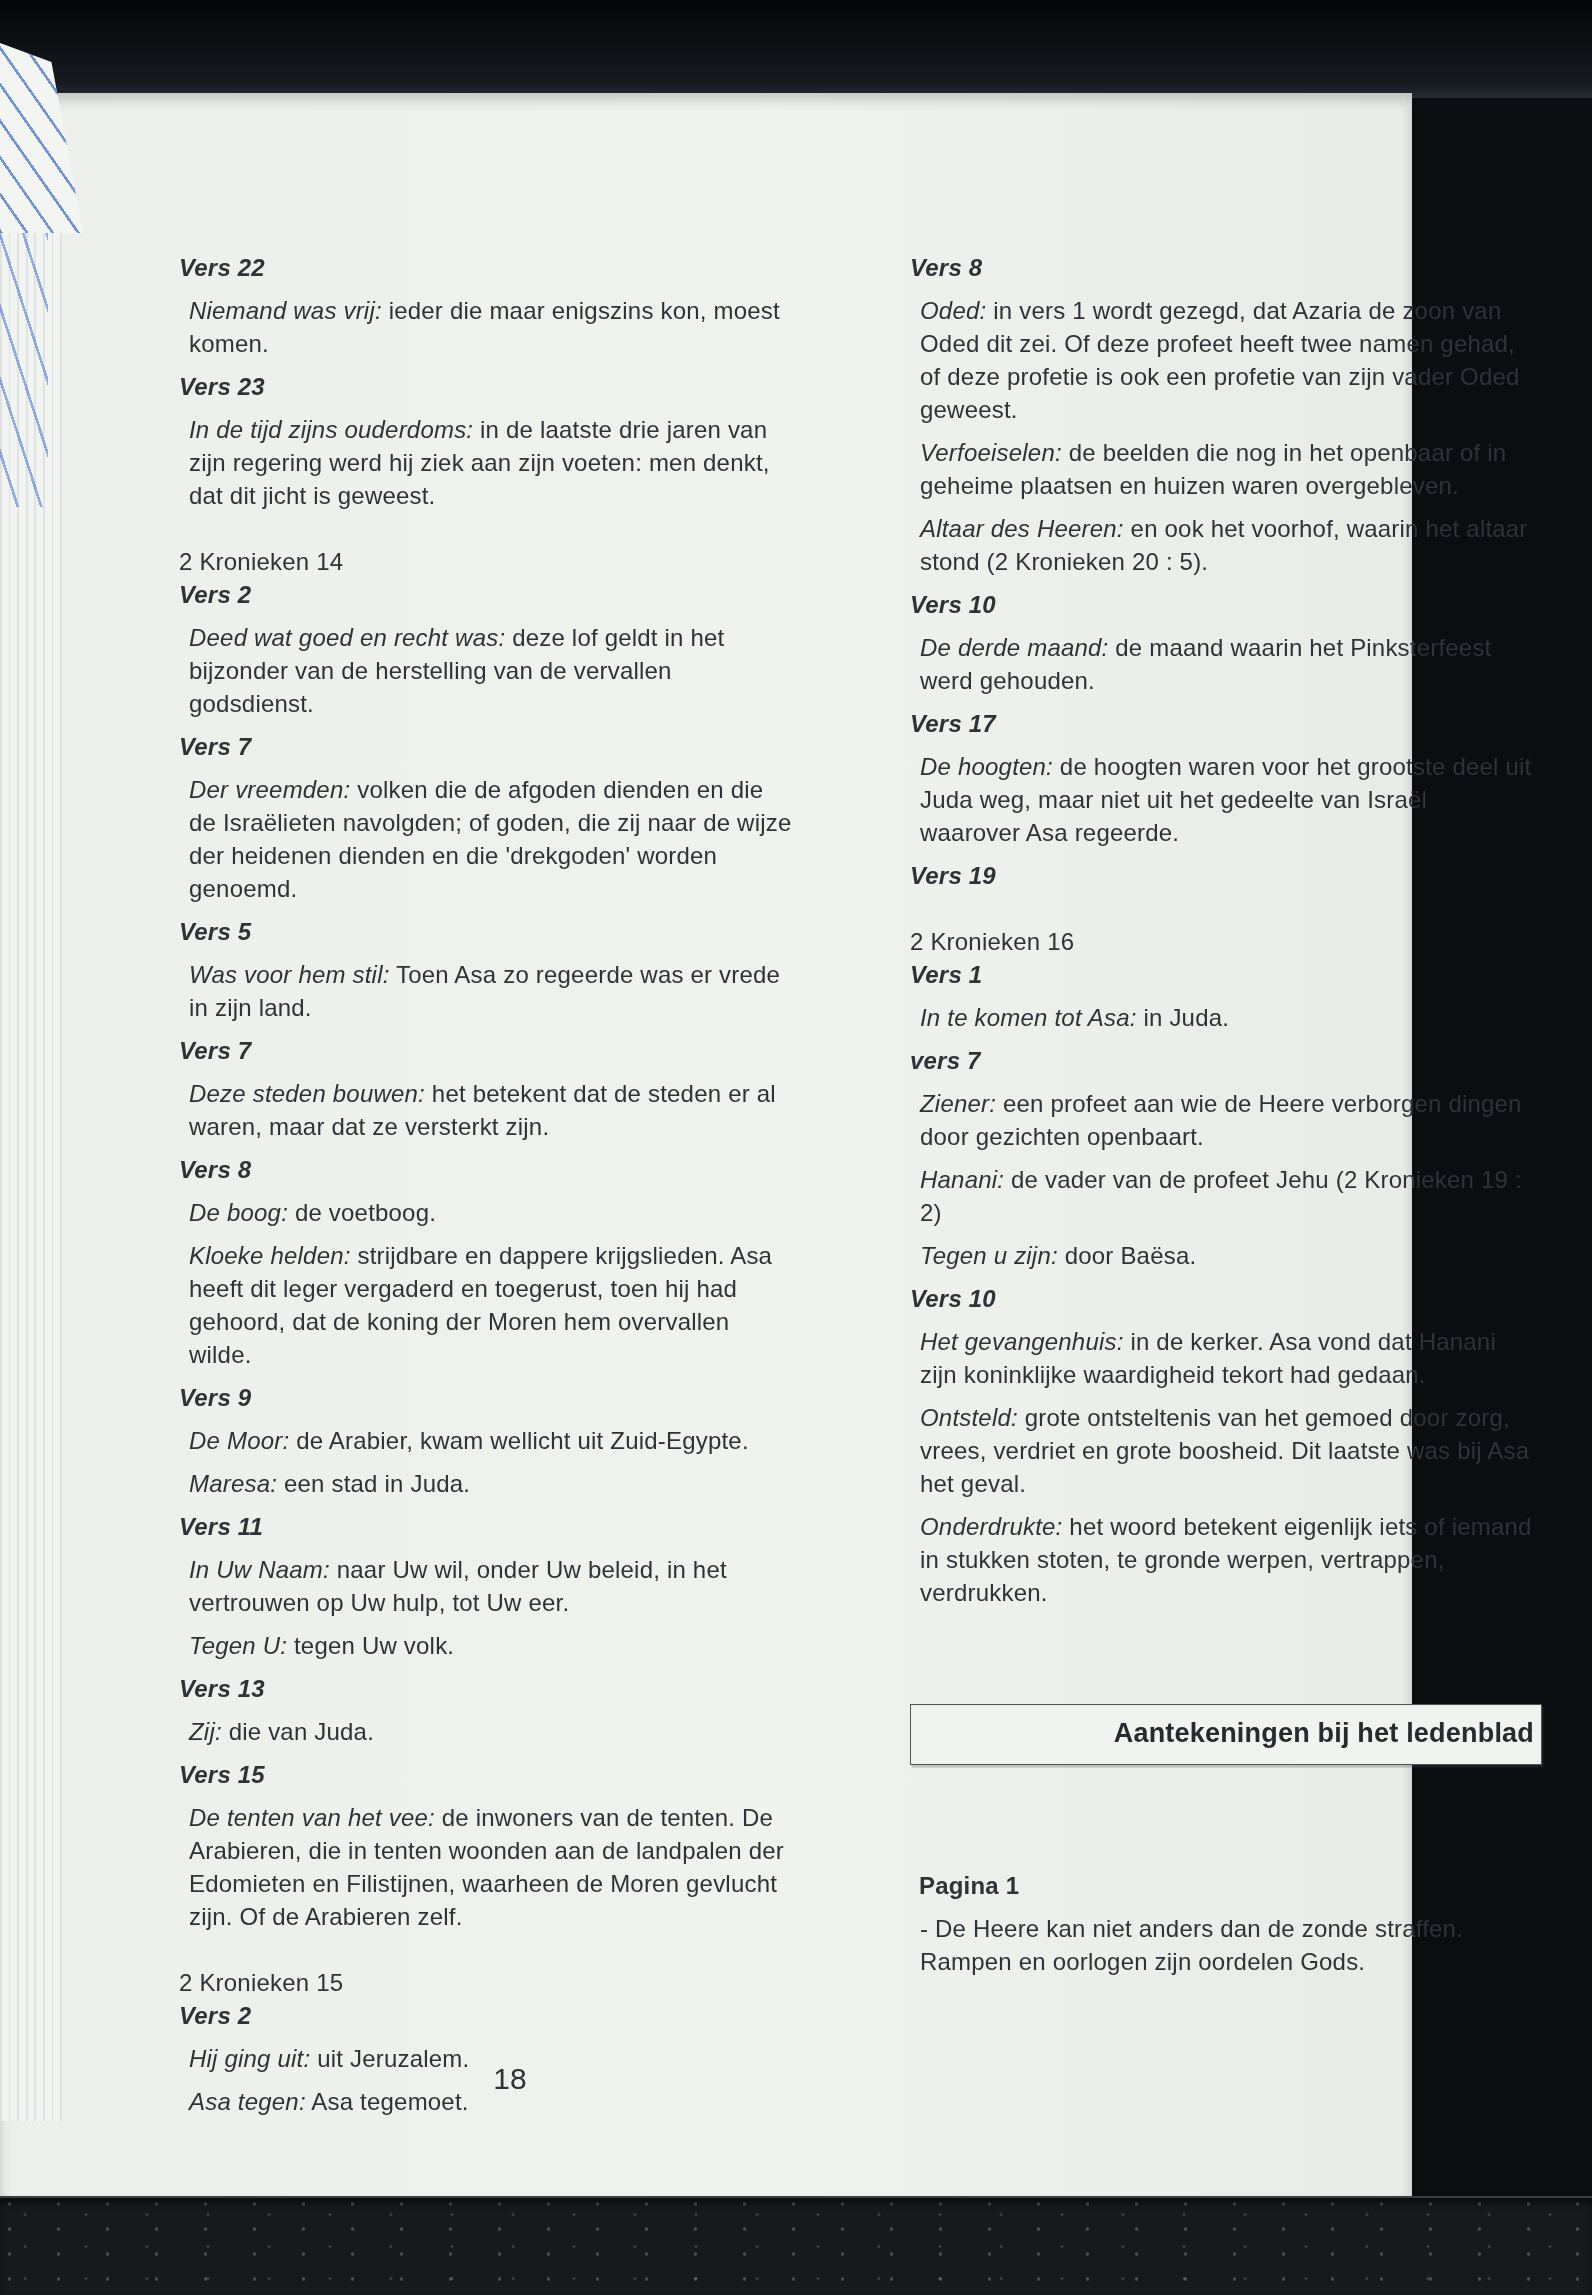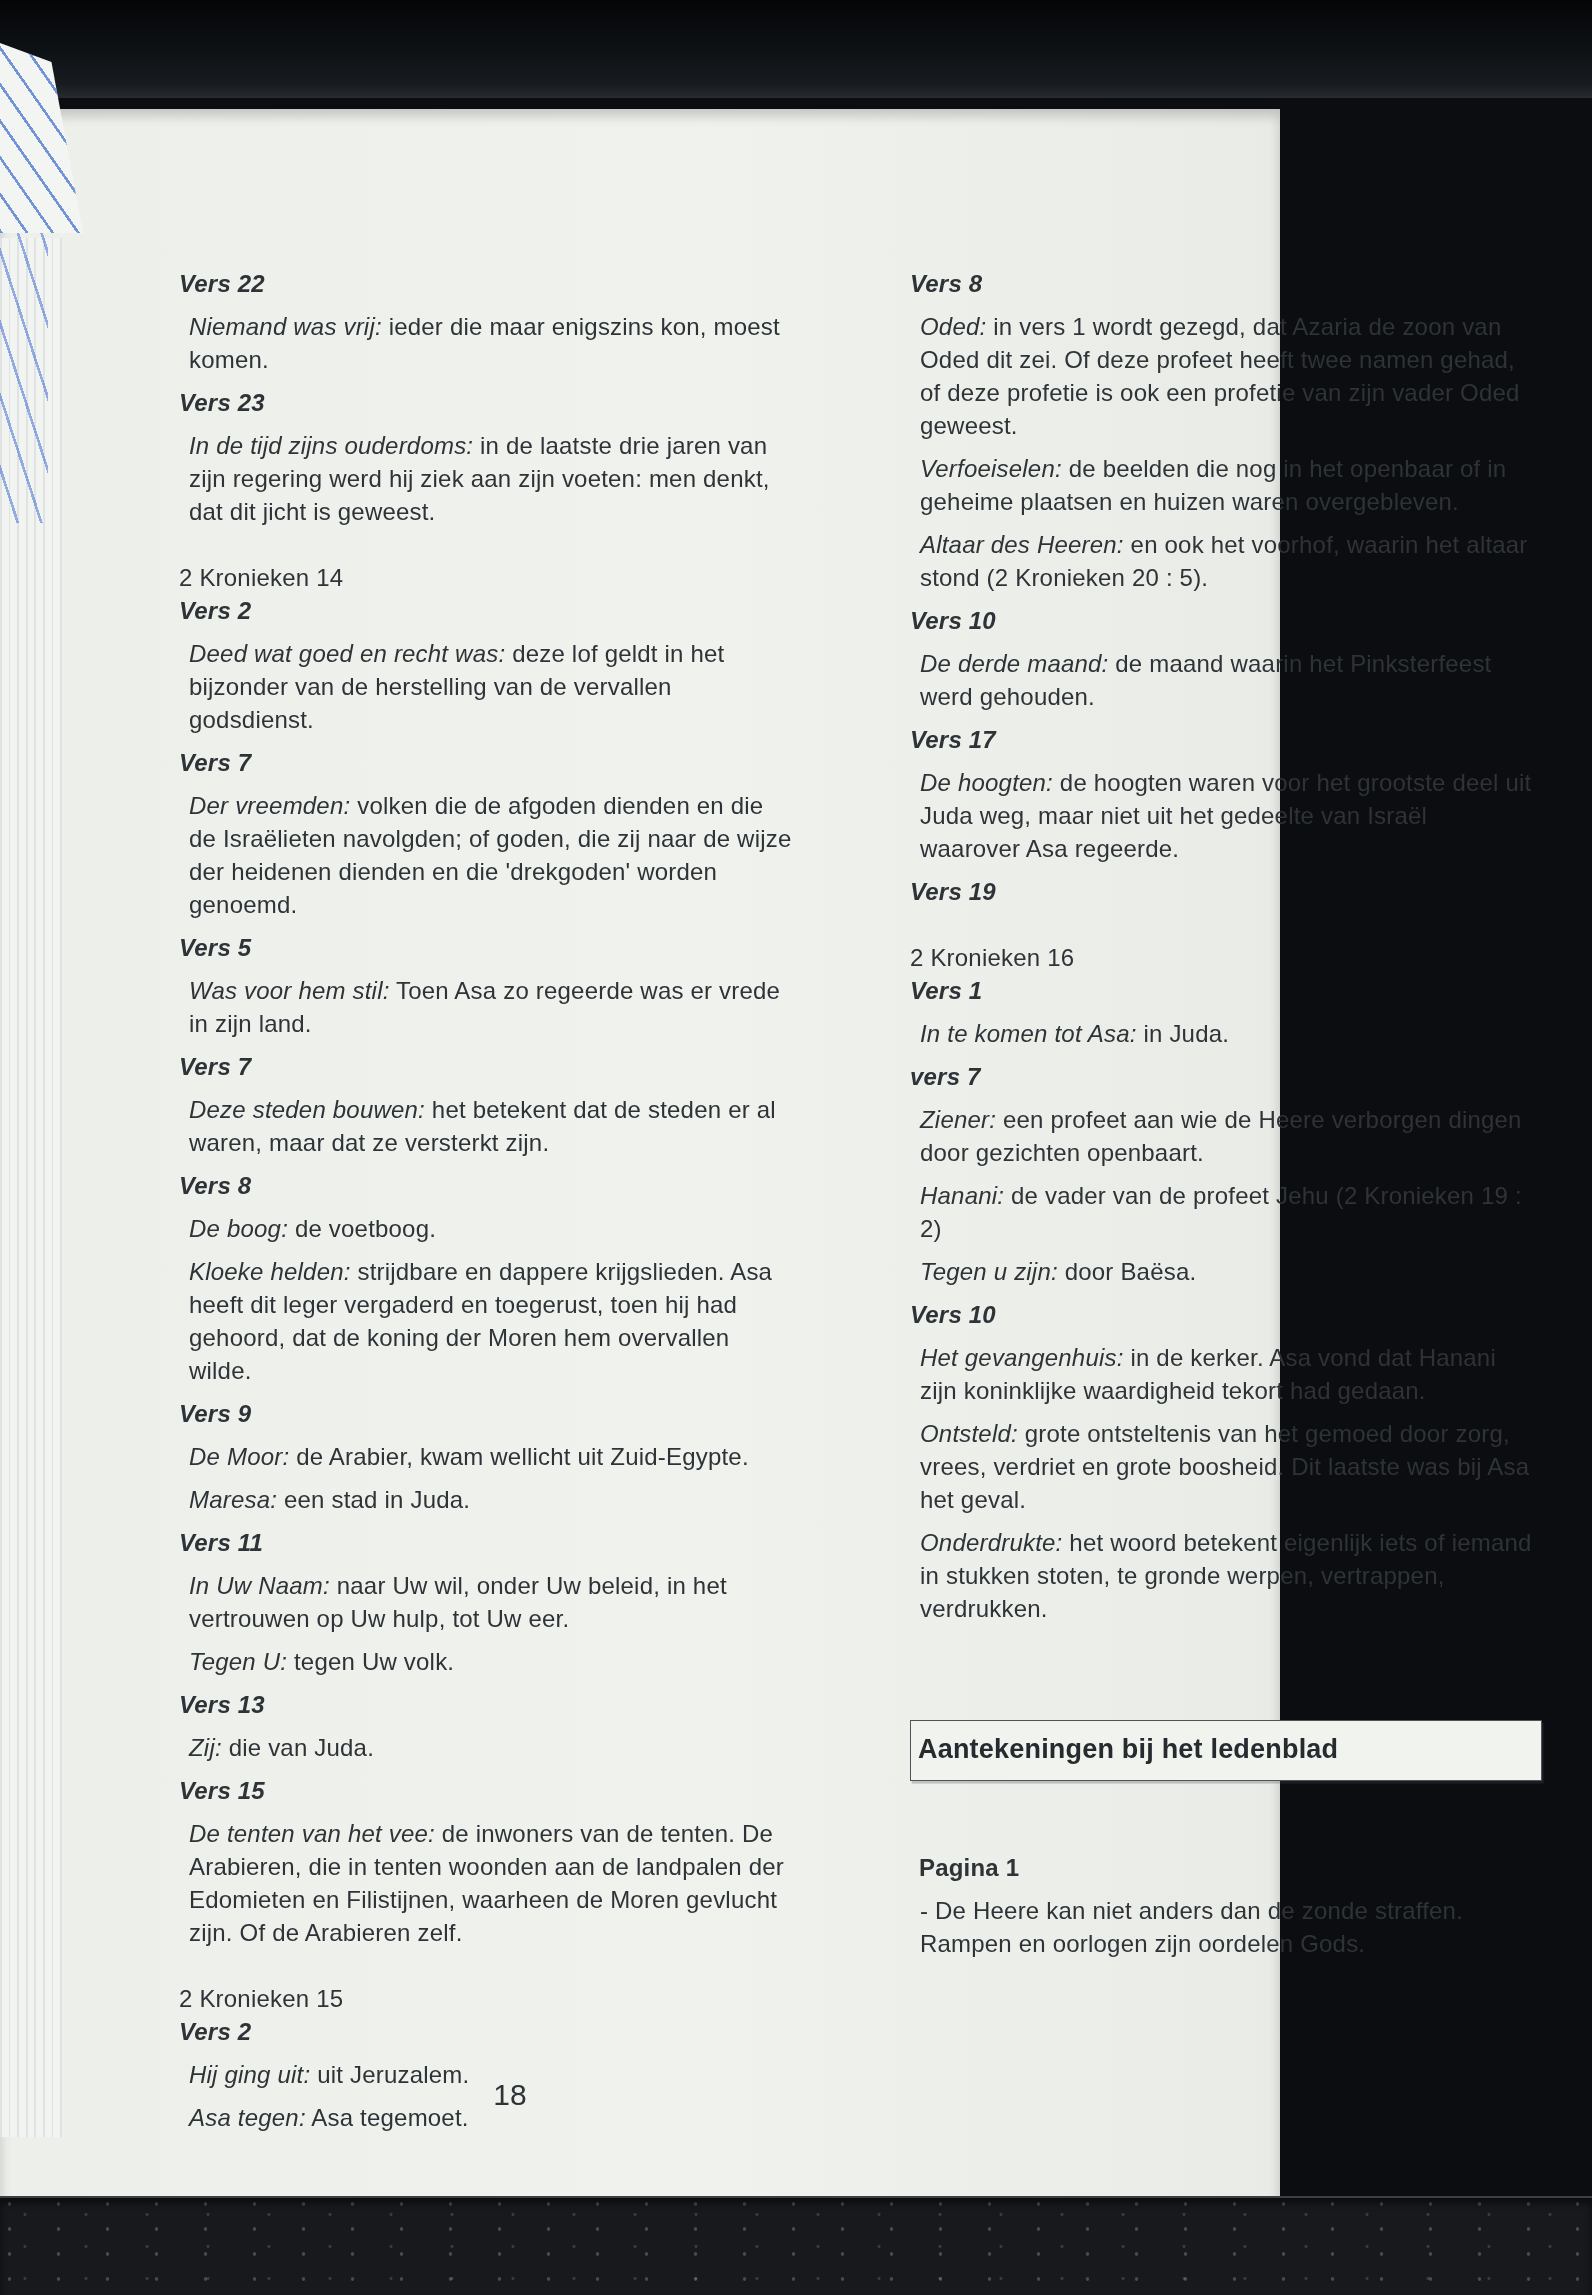--- a/index.html
+++ b/index.html
@@ -18,21 +18,21 @@
   }
   
   .corner-wedge {
     position:absolute; top:43px; left:0; width:83px; height:190px;
     background:repeating-linear-gradient(55deg, rgba(45,95,200,.65) 0 2.6px, rgba(0,0,0,0) 2.6px 21px), #f3f5f3;
     clip-path:polygon(0 0, 62% 10%, 100% 100%, 0 100%);
   }
 
   
   .paper {
-    position:absolute; left:0; top:109px; width:1280px; height:2104px;
+    position:absolute; left:0; top:93px; width:1412px; height:2104px;
     background:linear-gradient(90deg,#edefeb 0%, #f0f2ee 55%, #e9ebe7 100%);
     box-shadow: inset 0 7px 12px rgba(0,0,0,.18);
   }
   
   .edge-strip {
     position:absolute; left:0; top:129px; width:62px; height:1899px;
     background:repeating-linear-gradient(90deg, rgba(110,120,130,.14) 0 1.7px, rgba(0,0,0,0) 1.7px 8.6px), #f2f4f1;
   }
   .blue-lines {
     position:absolute; left:-7px; top:52px; width:55px; height:362px;
@@ -61,25 +61,25 @@
   .col-left  { left:179px;  width:627px; }
   .col-right { left:910px; width:632px; }
 
   .note { margin:10px; }
   .lead { font-style:italic; }
   .h-verse   { margin:0; font-weight:700; font-style:italic; }
   .h-chapter { margin:33px 0 0 0; font-weight:400; }
   .h-pagina  { margin:9px; font-weight:700; }
 
   .box-heading {
-    margin:95px 0 70px 0;
+    margin:95px 0 104px 0;
     border:1.7px solid #4d5357;
     background:#f1f3ef;
     box-shadow:1.7px 2.6px 0 rgba(70,76,82,.28);
-    text-align:left;
+    text-align:right;
     font-weight:700; font-size:27px; line-height:35px;
     padding:11.2px 7px 13px 7px;
     color:#262b2f;
   }
 
   .page-number {
     position:absolute; left:480px; top:1969px; width:60px;
     text-align:center; font-size:30px; color:#2e3337;
   }
 </style>

